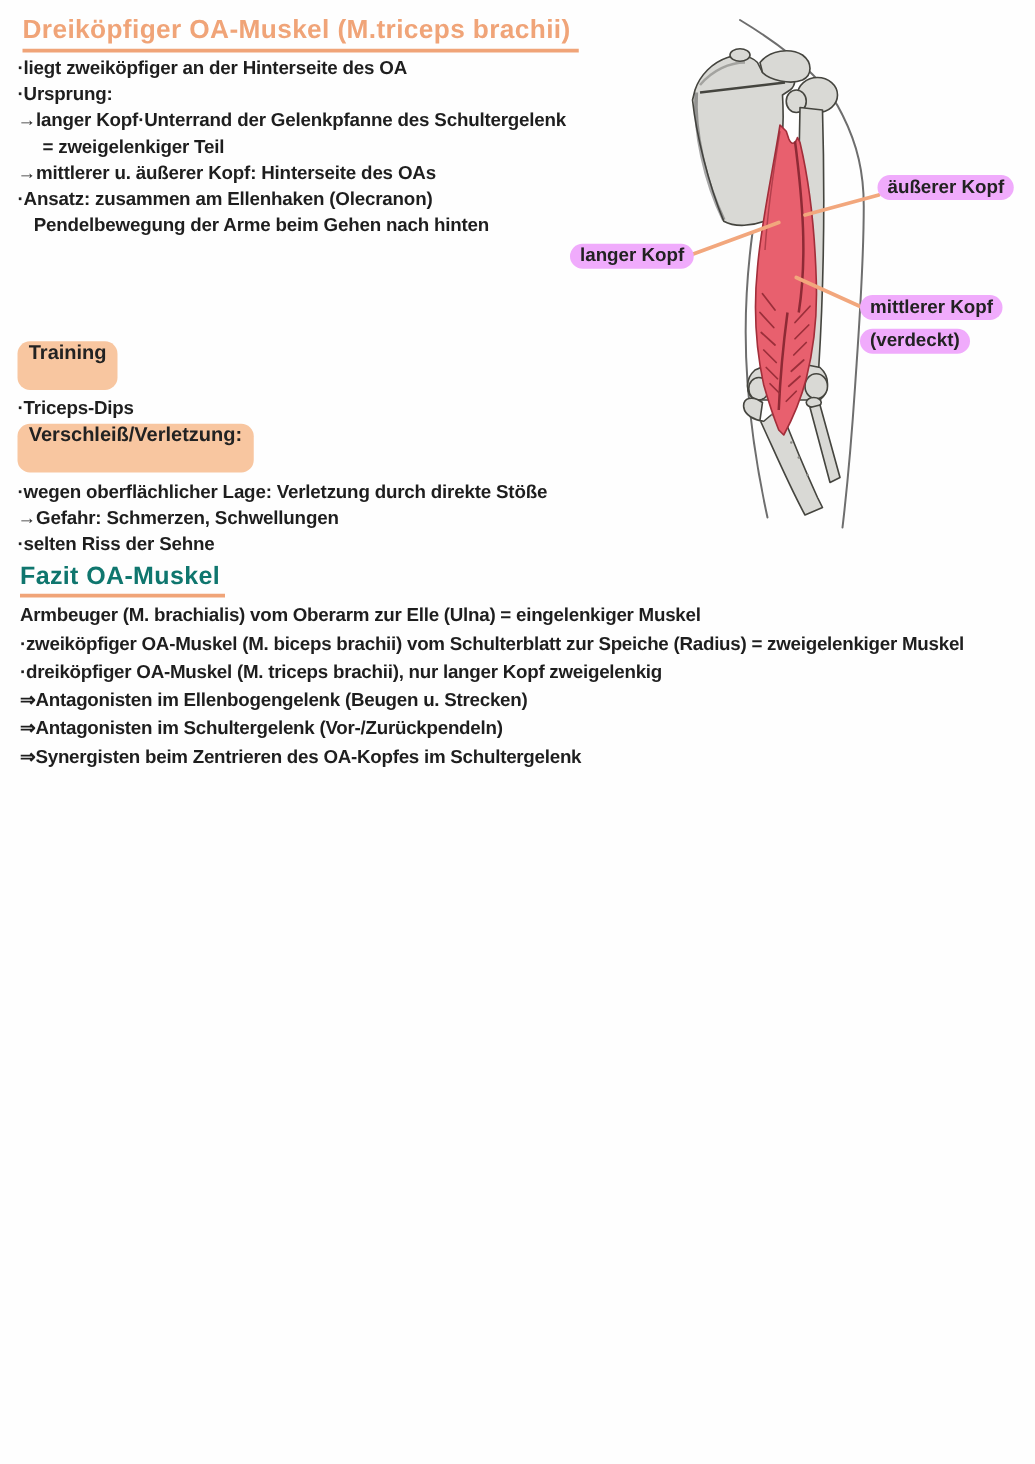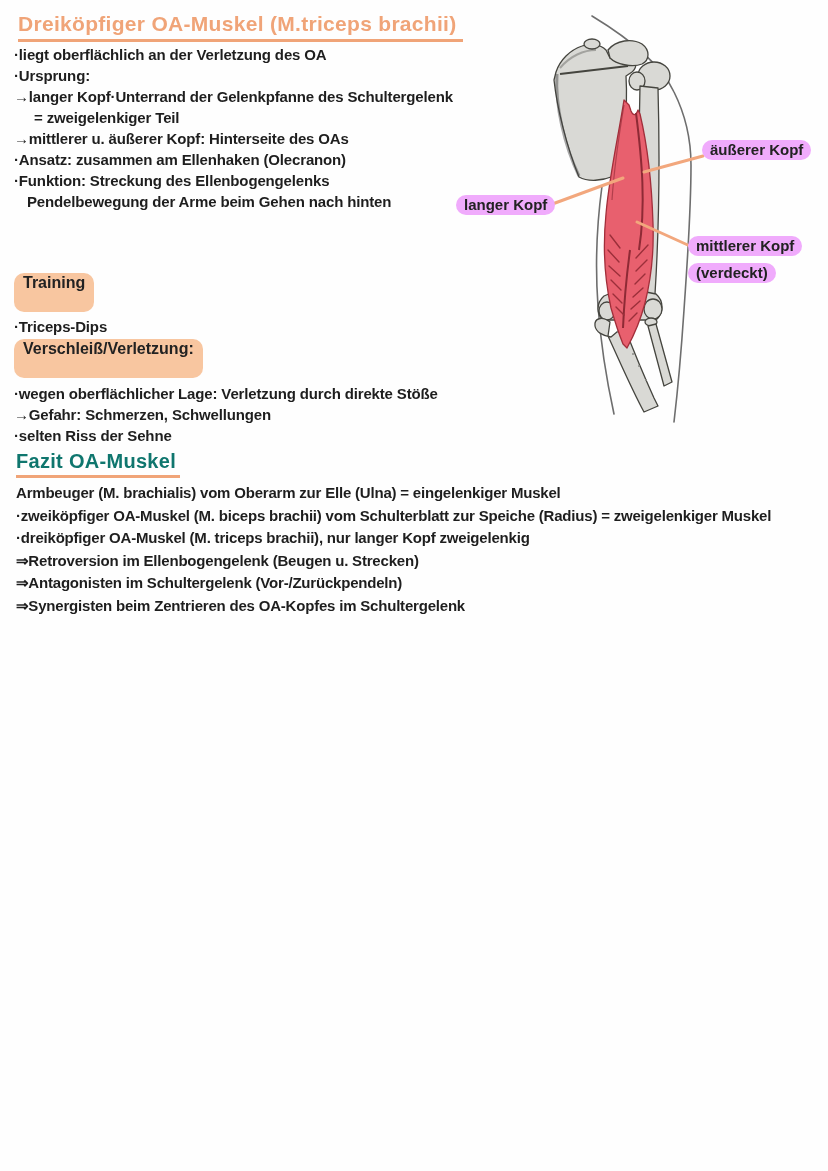--- a/index.html
+++ b/index.html
@@ -49,27 +49,26 @@
   .lbl-long{left:16px;top:185px;}
   .lbl-mid1{left:248px;top:226px;}
   .lbl-mid2{left:248px;top:253px;}
 </style>
 </head>
 <body>
 
 <div class="page-title hand">Dreiköpfiger OA-Muskel (M.triceps brachii)</div>
 
 <div class="note-block intro">
-  <div class="line">·liegt oberflächlich an der Verletzung des OA</div>
+  <div class="line">·liegt zweiköpfiger an der Hinterseite des OA</div>
   <div class="line">·Ursprung:</div>
   <div class="line">→langer Kopf·Unterrand der Gelenkpfanne des Schultergelenk</div>
   <div class="line ind1">= zweigelenkiger Teil</div>
   <div class="line">→mittlerer u. äußerer Kopf: Hinterseite des OAs</div>
   <div class="line">·Ansatz: zusammen am Ellenhaken (Olecranon)</div>
-  <div class="line">·Funktion: Streckung des Ellenbogengelenks</div>
   <div class="line ind2">Pendelbewegung der Arme beim Gehen nach hinten</div>
 </div>
 
 <div class="note-block training">
   <span class="pill">Training</span>
   <div class="line">·Triceps-Dips</div>
 </div>
 
 <div class="note-block wear">
   <span class="pill">Verschleiß/Verletzung:</span>
@@ -78,21 +77,21 @@
     <div class="line">→Gefahr: Schmerzen, Schwellungen</div>
     <div class="line">·selten Riss der Sehne</div>
   </div>
 </div>
 
 <div class="fazit-title hand">Fazit OA-Muskel</div>
 <div class="note-block fazit-lines">
   <div class="line">Armbeuger (M. brachialis) vom Oberarm zur Elle (Ulna) = eingelenkiger Muskel</div>
   <div class="line">·zweiköpfiger OA-Muskel (M. biceps brachii) vom Schulterblatt zur Speiche (Radius) = zweigelenkiger Muskel</div>
   <div class="line">·dreiköpfiger OA-Muskel (M. triceps brachii), nur langer Kopf zweigelenkig</div>
-  <div class="line">⇒Retroversion im Ellenbogengelenk (Beugen u. Strecken)</div>
+  <div class="line">⇒Antagonisten im Ellenbogengelenk (Beugen u. Strecken)</div>
   <div class="line">⇒Antagonisten im Schultergelenk (Vor-/Zurückpendeln)</div>
   <div class="line">⇒Synergisten beim Zentrieren des OA-Kopfes im Schultergelenk</div>
 </div>
 
 <div class="figure">
   <svg width="388" height="420" viewBox="0 0 388 420">
 
     <path d="M152,6 C185,26 220,52 234,82 C246,106 251,128 251,155 C251,205 247,255 244,300 C241,345 238,378 234,412" fill="none" stroke="#6e6e6e" stroke-width="1.6" stroke-linecap="round"></path>
     <path d="M162,176 C157,213 155,255 158,296 C161,338 167,372 174,404" fill="none" stroke="#6e6e6e" stroke-width="1.6" stroke-linecap="round"></path>
 

